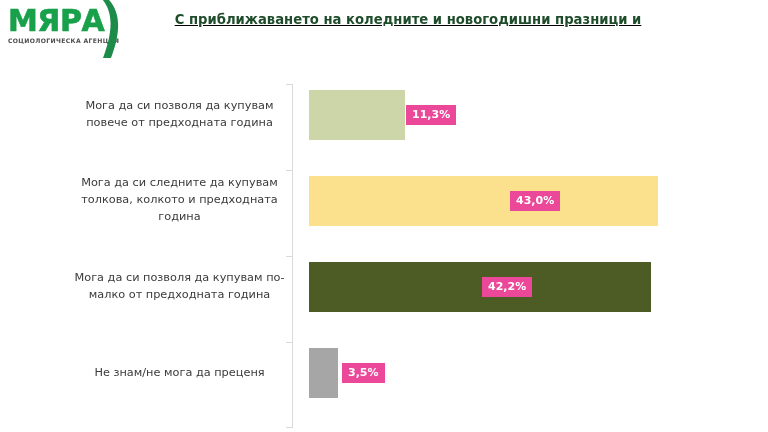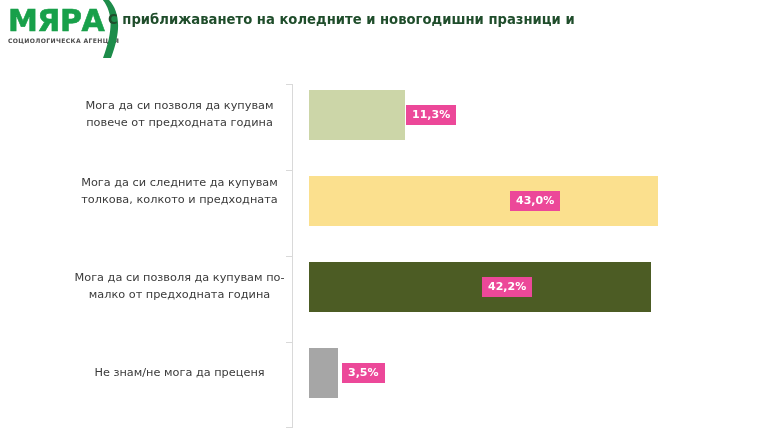--- a/index.html
+++ b/index.html
@@ -58,21 +58,22 @@
     height: 62px;
     overflow: hidden;
   }
   #logo-swoosh svg { display: block; }
 
   #title-block {
     position: absolute;
     left: 108px;
     top: 9px;
     width: 600px;
-    text-align: left;
+    text-align: center;
+    text-decoration: underline;
   }
   .title-line {
     font-family: "DejaVu Sans", sans-serif;
     font-weight: bold;
     font-size: 13.2px;
     line-height: 21px;
     color: #1f4d2b;
     white-space: nowrap;
   }
 
@@ -183,20 +184,21 @@
         <div>повече от предходната година</div>
       </div>
       <div class="bar" style="top:22px; height:50px; width:96px; background:#ccd6a8;"></div>
       <div class="value-badge" style="left:390px; top:37px;">11,3%</div>
     </div>
 
     <div class="bar-row" style="top:86px; height:86px;">
       <div class="cat-label" style="top:20px;">
         <div>Мога да си следните да купувам</div>
         <div>толкова, колкото и предходната</div>
+        <div>година</div>
       </div>
       <div class="bar" style="top:22px; height:50px; width:349px; background:#fbe08e;"></div>
       <div class="value-badge" style="left:494px; top:37px;">43,0%</div>
     </div>
 
     <div class="bar-row" style="top:172px; height:86px;">
       <div class="cat-label" style="top:29px;">
         <div>Мога да си позволя да купувам по-</div>
         <div>малко от предходната година</div>
       </div>

